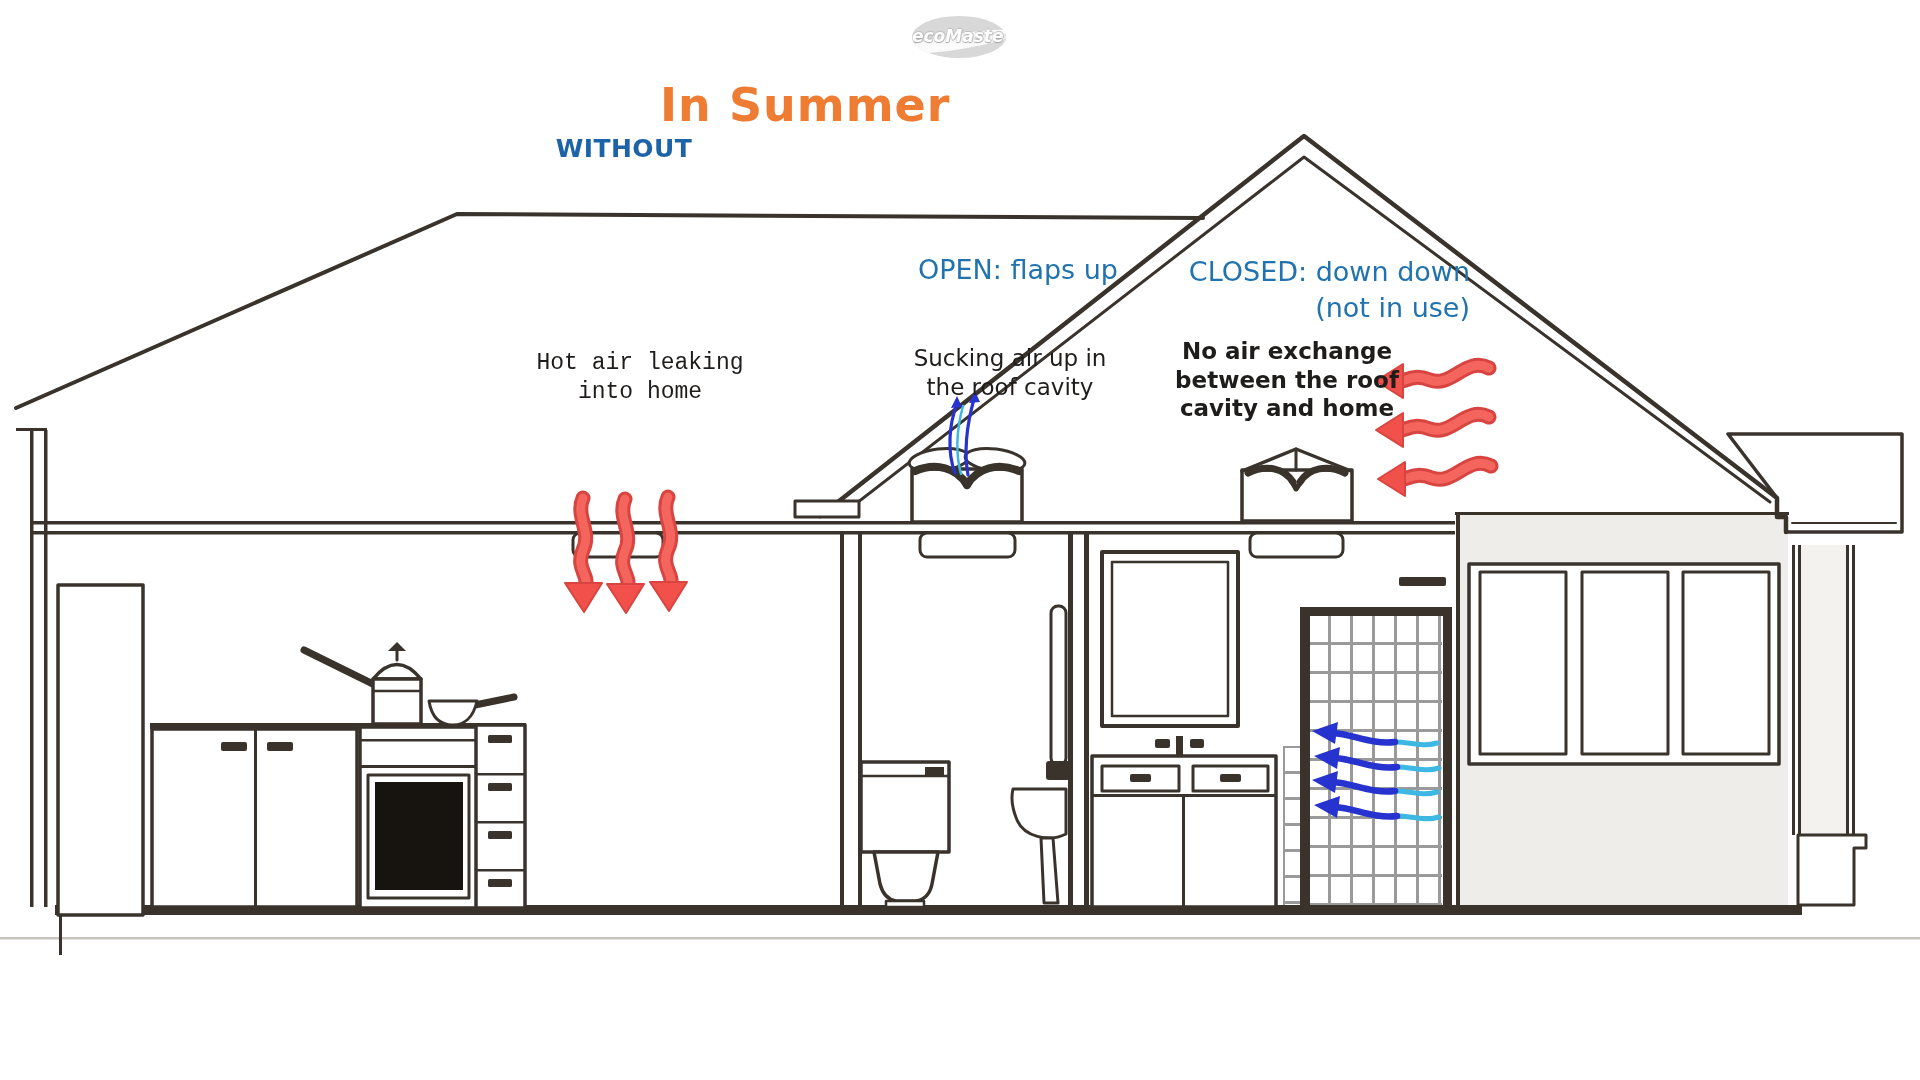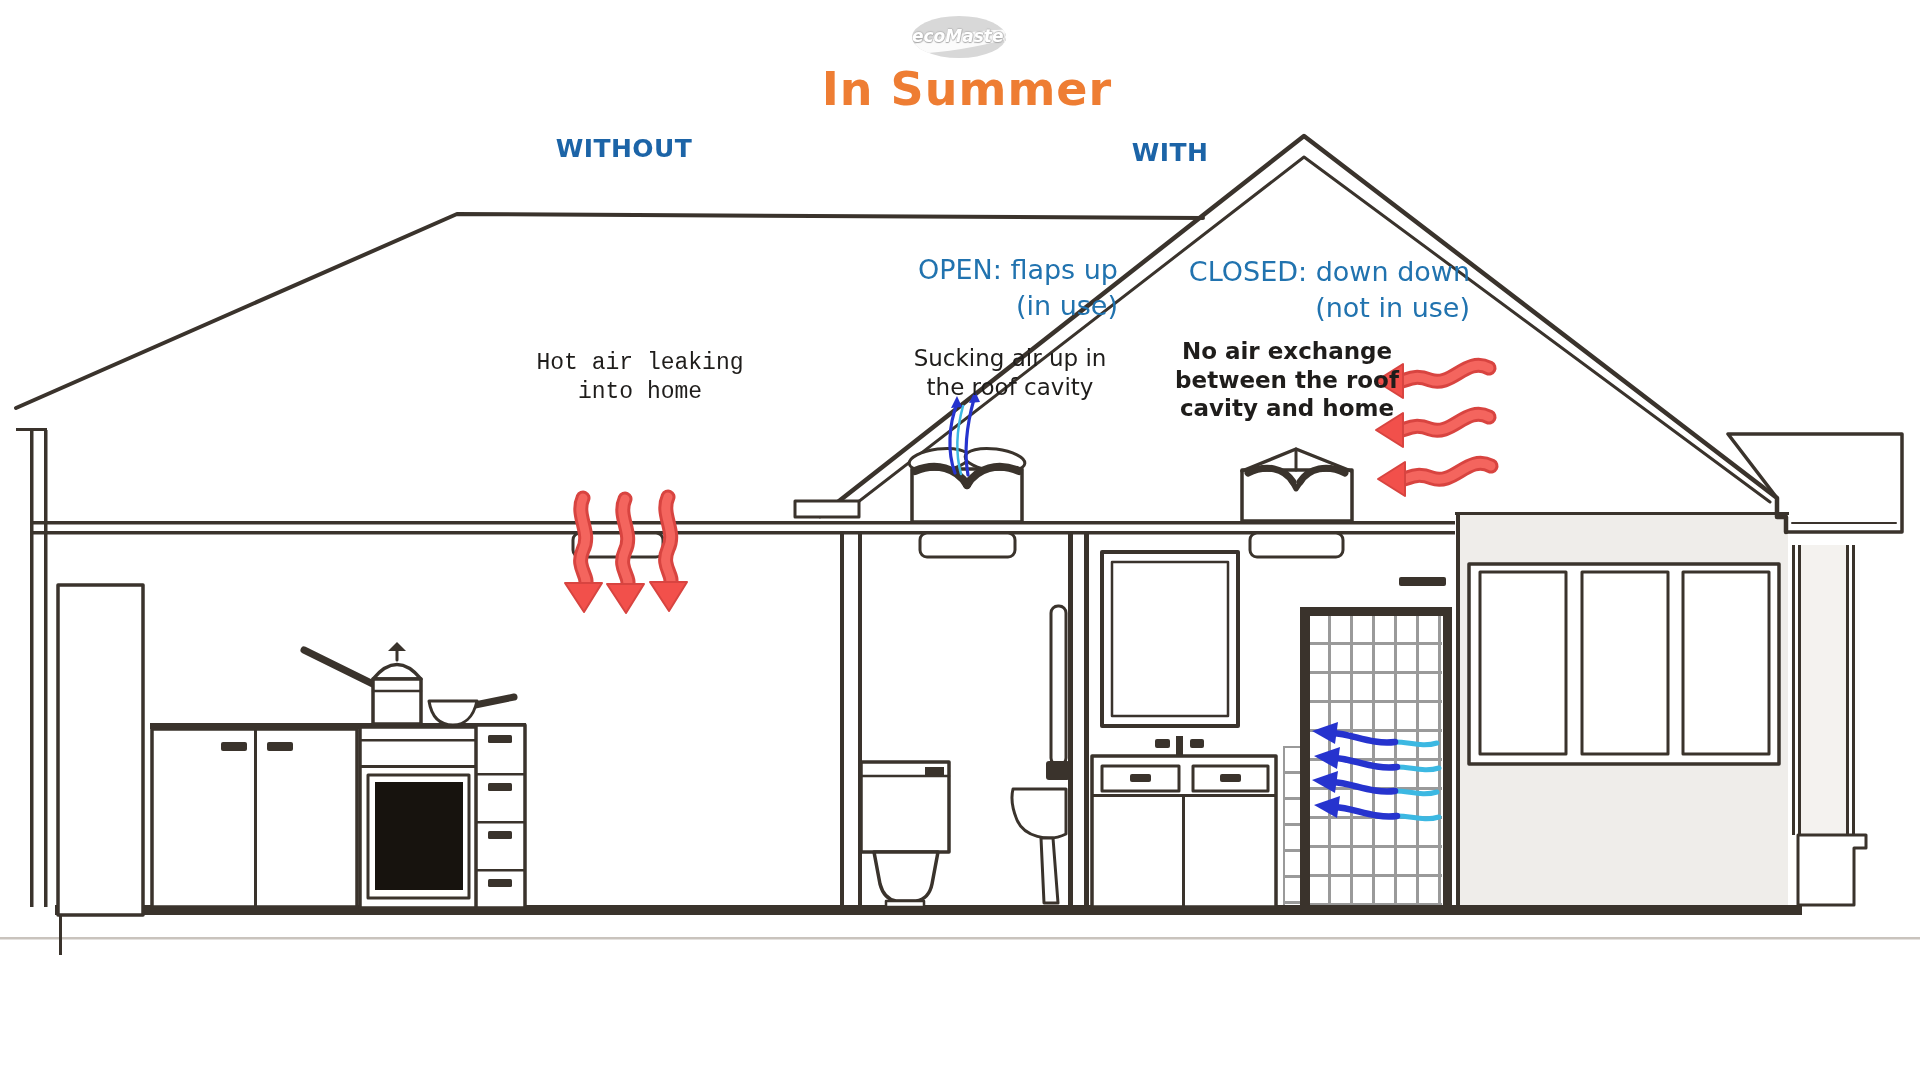--- a/index.html
+++ b/index.html
@@ -1,20 +1,20 @@
 <!DOCTYPE html>
 <html style="--line: #3a332c; --orange: #ee7d33; --blueHeading: #1c64a7; --blueSub: #2173af; --textDark: #1f1d1b; --red: #f2504b; --redDark: #d84440; --redLight: #f4655e; --blueArrow: #2633ce; --cyanArrow: #3cb8e2; --wallGray: #efedea; --porchGray: #f4f2ef; --logoGray: #d8d8d8; --groundGray: #c9c3bd; --jointGray: #9a9a9a;"><head>
 <meta charset="utf-8">
 <style>
   html,body{margin:0;padding:0;width:1920px;height:1080px;overflow:hidden;background:#ffffff;
     font-family:"DejaVu Sans","Liberation Sans",sans-serif;}
   #stage{position:relative;width:1920px;height:1080px;background:#fff;}
   .abs{position:absolute;}
   
-  .title{font-size:46px;font-weight:600;letter-spacing:1px;color:var(--orange);text-align:center;}
+  .title{font-size:46px;font-weight:600;letter-spacing:1px;color:var(--orange);margin-top:16px;}
   .colhead{font-size:25px;font-weight:700;letter-spacing:.4px;color:var(--blueHeading);text-align:center;}
   .subhead{font-size:27px;font-weight:500;line-height:36px;color:var(--blueSub);text-align:right;}
   .note{font-size:23px;font-weight:400;line-height:28.5px;color:var(--textDark);text-align:center;}
   
   .logo{left:912px;top:16px;width:94px;height:42px;background:var(--logoGray);border-radius:50%;overflow:hidden;}
   .logo .swoosh{position:absolute;left:-12px;top:18px;width:120px;height:15px;background:#fff;opacity:.9;
     border-radius:50%;transform:rotate(-9deg);}
   .logo .word{position:relative;z-index:2;display:block;text-align:center;line-height:40px;
     font-size:17px;font-style:italic;font-weight:700;color:#fff;
     text-shadow:0 1px 1px #a8a8a8,0 -1px 1px #bfbfbf,1px 0 1px #b5b5b5;}
@@ -244,25 +244,23 @@
   </svg>
 
   <div class="abs logo">
     <div class="swoosh"></div>
     <span class="word">ecoMaster</span>
   </div>
 
   <div class="abs title" style="left:660px;top:62px;width:614px;">In Summer</div>
 
   <div class="abs colhead" style="left:474px;top:134px;width:300px;">WITHOUT</div>
-  <div class="abs colhead" style="left:1020px;top:138px;width:300px;">WITH</div>
 
   <div class="abs subhead" style="left:818px;top:252px;width:300px;">
     <div>OPEN: flaps up</div>
-    <div>(in use)</div>
   </div>
   <div class="abs subhead" style="left:1140px;top:254px;width:330px;">
     <div>CLOSED: down down</div>
     <div>(not in use)</div>
   </div>
 
   <div class="abs note" style="left:490px;top:349px;width:300px;font-family:Liberation Mono, monospace;">
     <div>Hot air leaking</div>
     <div>into home</div>
   </div>

